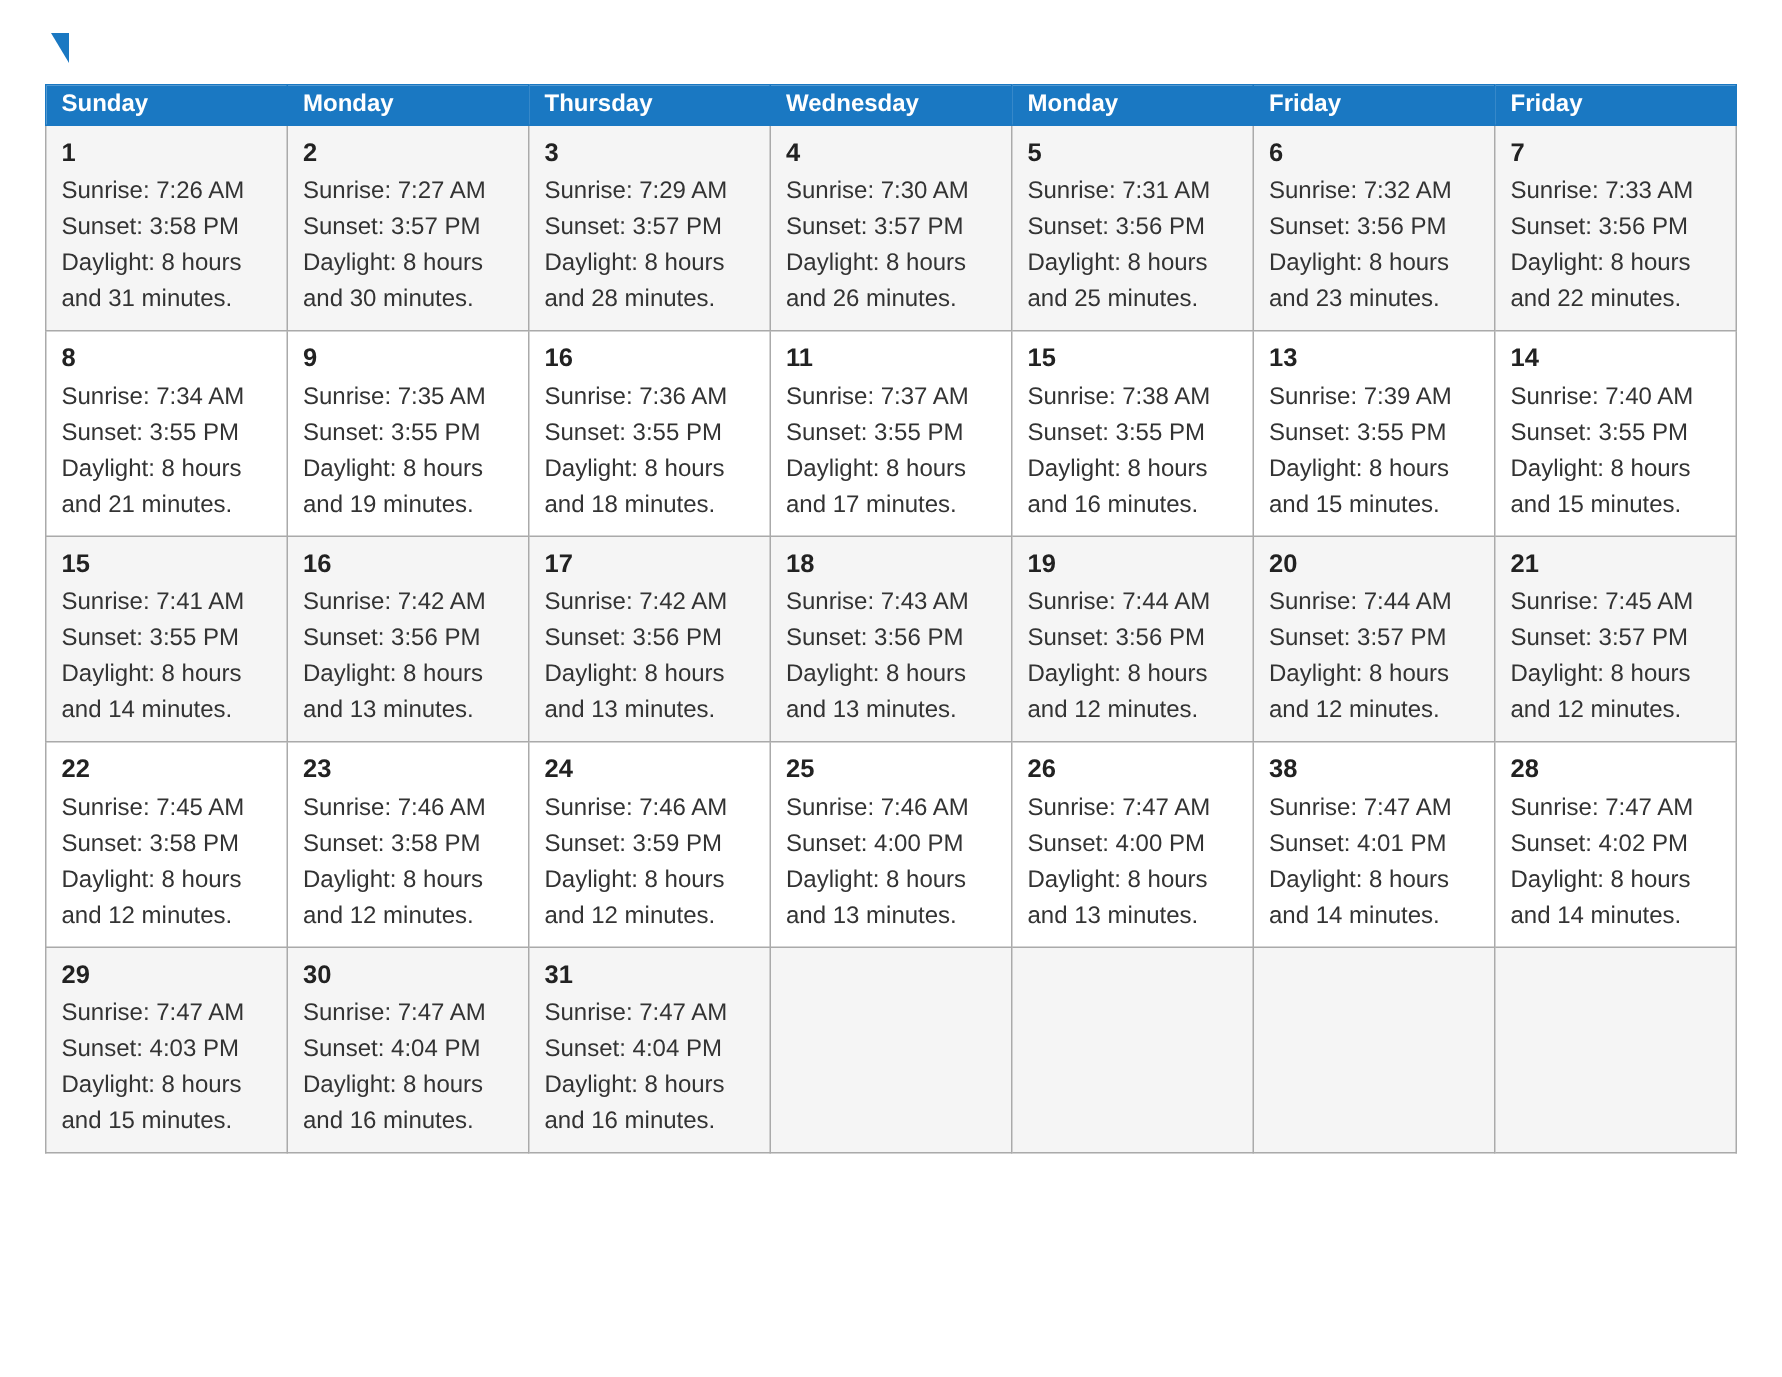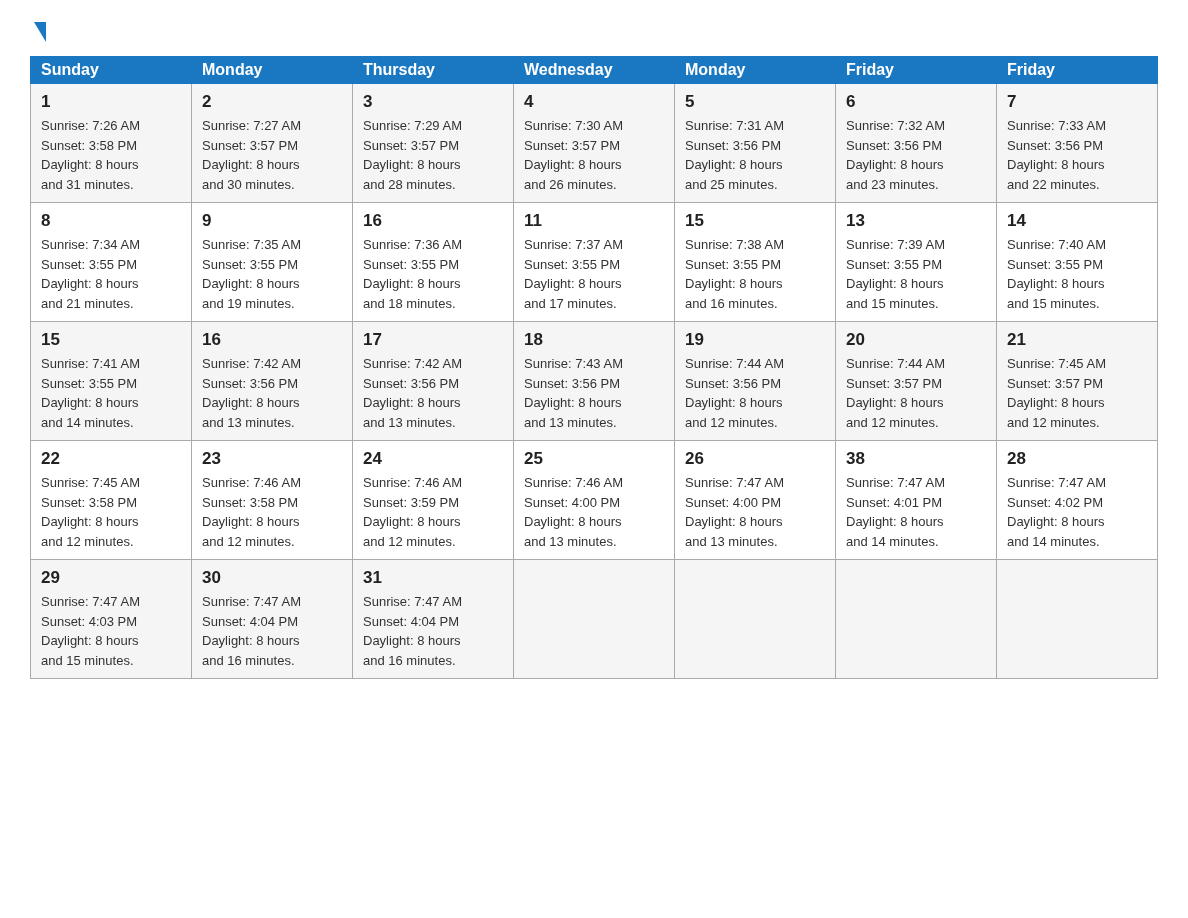--- a/index.html
+++ b/index.html
@@ -86,21 +86,21 @@
     tbody tr:nth-child(even) td {
       background-color: #fff;
     }
     .day-number {
       font-size: 17px;
       font-weight: bold;
       color: #222;
       margin-bottom: 4px;
     }
     .day-info {
-      font-size: 13px;
+      font-size: 16px;
       color: #333;
       line-height: 1.5;
     }
     .empty-cell {
       background: #fff !important;
     }
     tbody tr:nth-child(odd) .empty-cell {
       background: #f5f5f5 !important;
     }
   </style>

